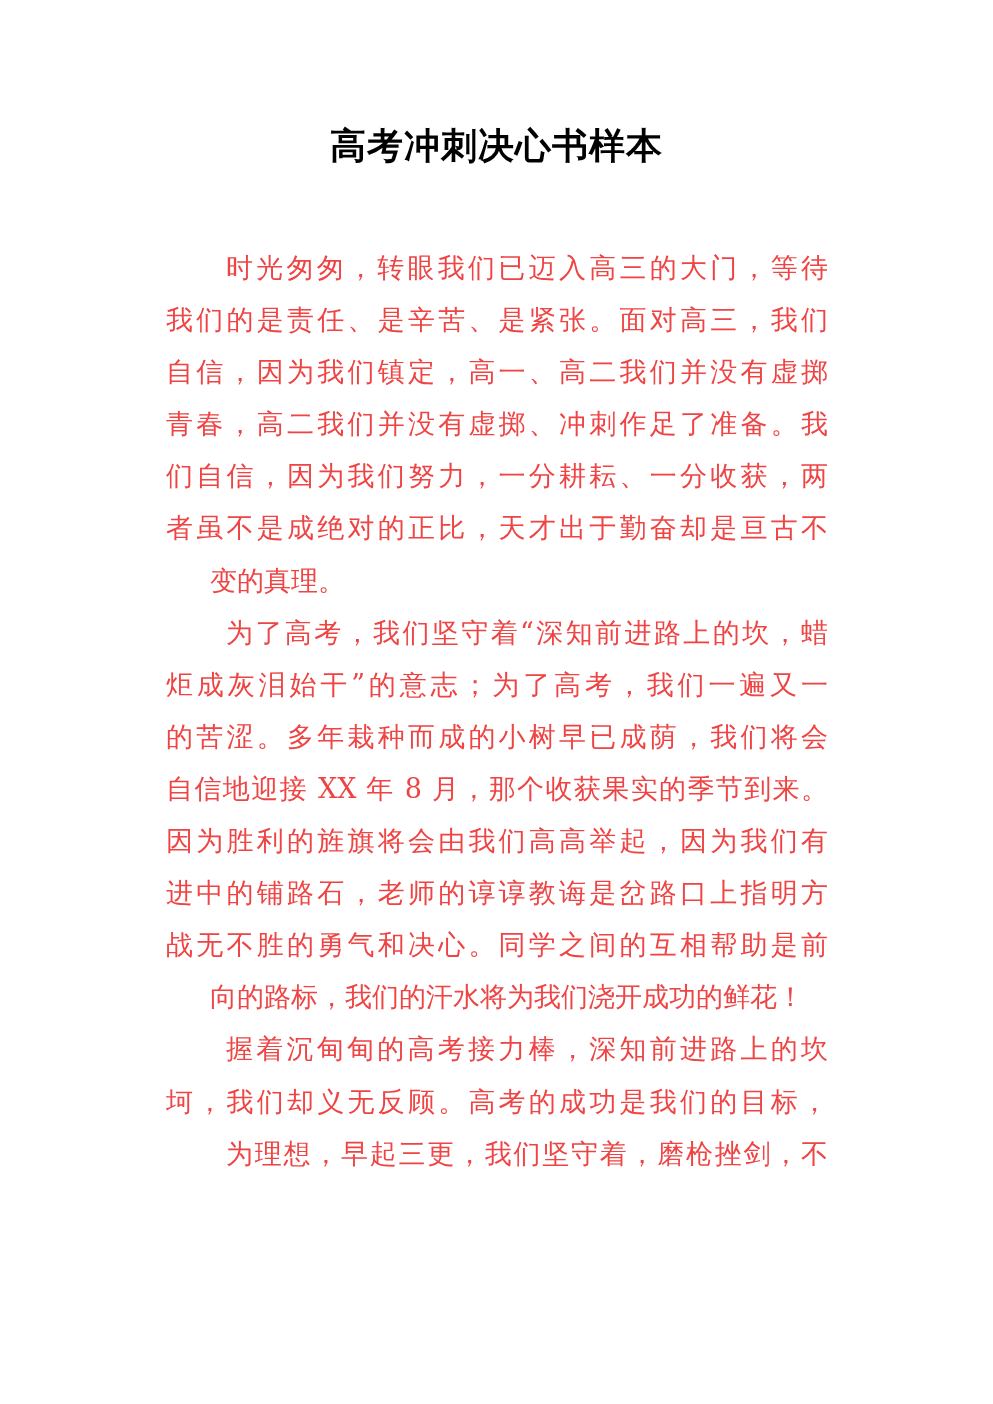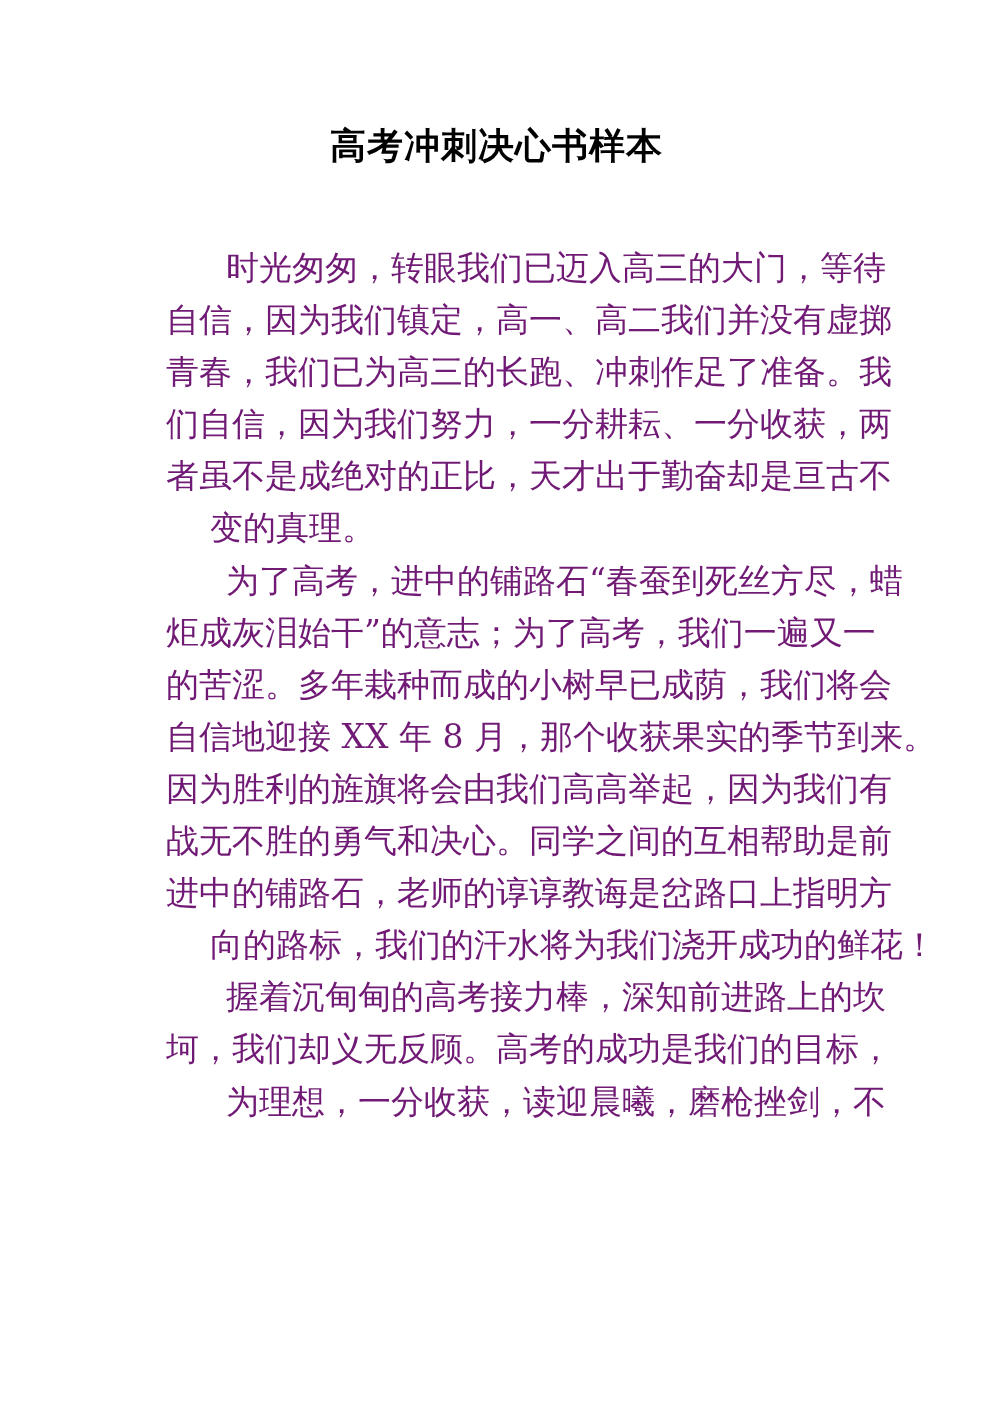--- a/index.html
+++ b/index.html
@@ -34,22 +34,22 @@
       line-height: 52px;
       letter-spacing: 1px;
       color: #000000;
     }
     .body-text {
       position: absolute;
       top: 242px;
       left: 166px;
       width: 662px;
       font-family: "DejaVu Serif", "Liberation Serif", serif;
-      font-size: 33px;
-      color: #701a75;
+      font-size: 27px;
+      color: #ef4444;
     }
     .line {
       height: 52.1px;
       line-height: 52px;
       white-space: nowrap;
       text-align: justify;
       text-align-last: justify;
       overflow: visible;
     }
     .line.indent {
@@ -63,40 +63,41 @@
 </head>
 <body>
 
 <div class="page">
   <h1 class="title" style="margin:0;">高考冲刺决心书样本</h1>
 
   <div class="body-text">
 
     <div>
       <div class="line indent">时光匆匆，转眼我们已迈入高三的大门，等待</div>
+      <div class="line">我们的是责任、是辛苦、是紧张。面对高三，我们</div>
       <div class="line">自信，因为我们镇定，高一、高二我们并没有虚掷</div>
-      <div class="line">青春，我们已为高三的长跑、冲刺作足了准备。我</div>
+      <div class="line">青春，高二我们并没有虚掷、冲刺作足了准备。我</div>
       <div class="line">们自信，因为我们努力，一分耕耘、一分收获，两</div>
       <div class="line">者虽不是成绝对的正比，天才出于勤奋却是亘古不</div>
       <div class="line last">变的真理。</div>
     </div>
 
     <div>
-      <div class="line indent">为了高考，进中的铺路石“春蚕到死丝方尽，蜡</div>
+      <div class="line indent">为了高考，我们坚守着“深知前进路上的坎，蜡</div>
       <div class="line">炬成灰泪始干”的意志；为了高考，我们一遍又一</div>
       <div class="line">的苦涩。多年栽种而成的小树早已成荫，我们将会</div>
       <div class="line">自信地迎接 XX 年 8 月，那个收获果实的季节到来。</div>
       <div class="line">因为胜利的旌旗将会由我们高高举起，因为我们有</div>
+      <div class="line">进中的铺路石，老师的谆谆教诲是岔路口上指明方</div>
       <div class="line">战无不胜的勇气和决心。同学之间的互相帮助是前</div>
-      <div class="line">进中的铺路石，老师的谆谆教诲是岔路口上指明方</div>
       <div class="line last">向的路标，我们的汗水将为我们浇开成功的鲜花！</div>
     </div>
 
     <div>
       <div class="line indent">握着沉甸甸的高考接力棒，深知前进路上的坎</div>
       <div class="line">坷，我们却义无反顾。高考的成功是我们的目标，</div>
     </div>
 
     <div>
-      <div class="line indent">为理想，一分收获，读迎晨曦，磨枪挫剑，不</div>
+      <div class="line indent">为理想，早起三更，我们坚守着，磨枪挫剑，不</div>
     </div>
   </div>
 </div>
 
 </body></html>

